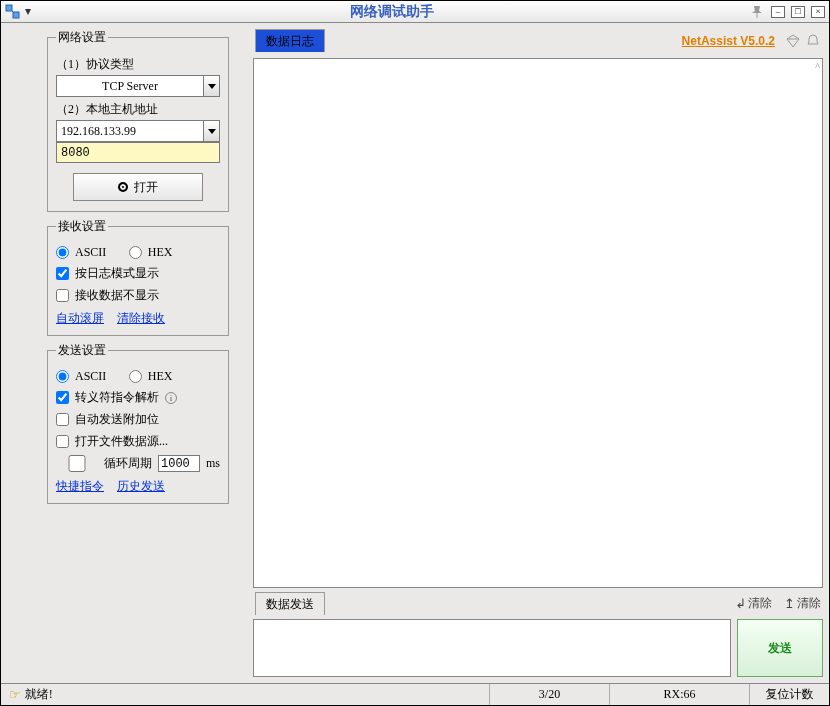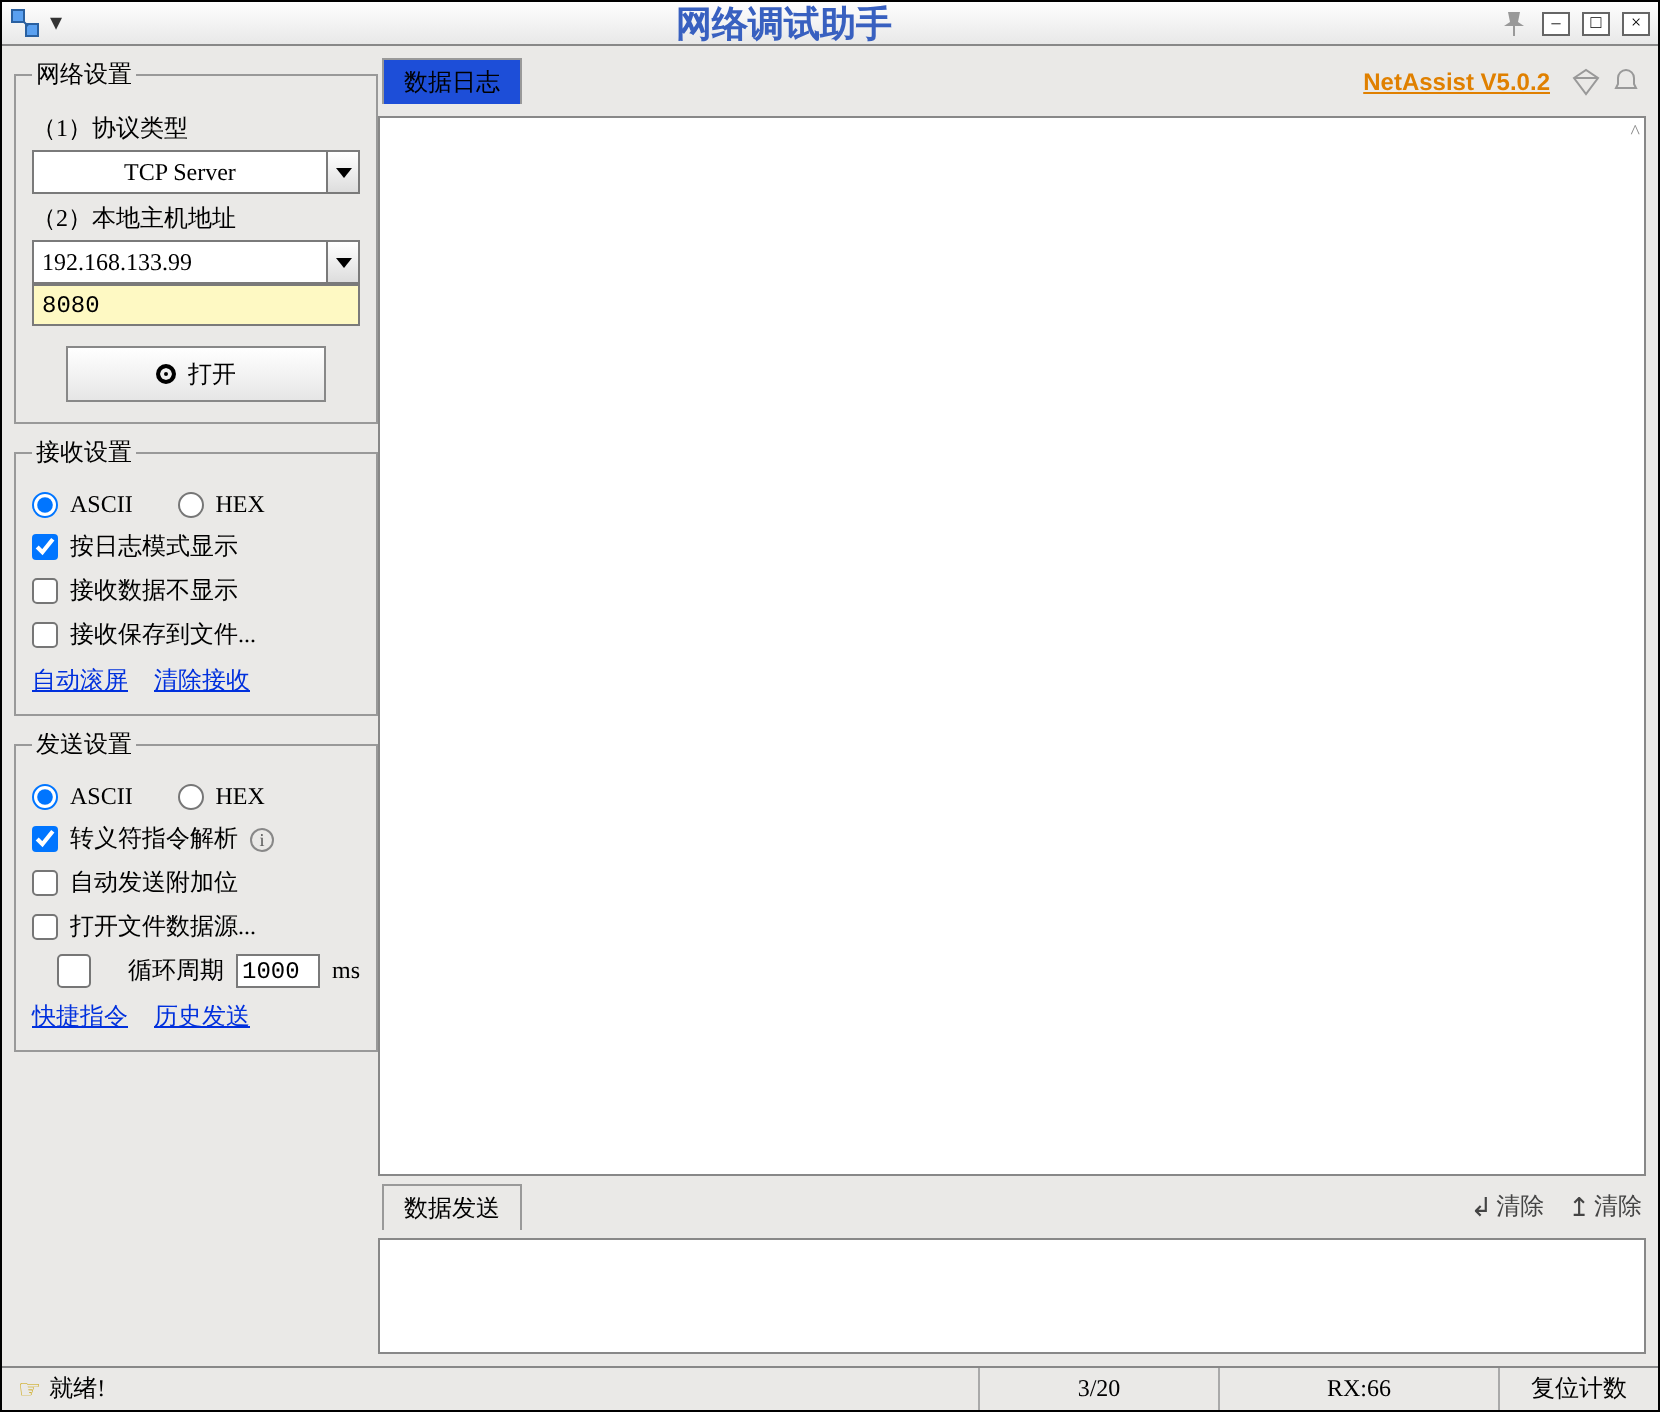--- a/index.html
+++ b/index.html
@@ -1,25 +1,25 @@
 <!DOCTYPE html>
 <html><head>
 <meta charset="utf-8">
 <style>
 * { box-sizing: border-box; font-family: "SimSun", "宋体", serif; font-size: 12px; }
 body { margin: 0; background: #eae9e7; width: 830px; height: 706px; border: 1px solid #000; display: flex; flex-direction: column; }
 .titlebar { height: 22px; background: linear-gradient(#fefefe, #e8e8e8); border-bottom: 1px solid #888; display: flex; align-items: center; padding: 0 4px; }
 .titlebar .appicon { width: 16px; height: 16px; margin-right: 2px; }
 .titlebar .drop { width: 10px; margin-left: 2px; color: #333; }
-.titlebar .title { flex: 1; text-align: center; color: #3860c0; font-weight: bold; font-size: 18px; }
+.titlebar .title { flex: 1; text-align: center; color: #3860c0; font-weight: bold; font-size: 14px; }
 .titlebar .winbtns { display: flex; gap: 6px; align-items: center; }
 .titlebar .winbtn { width: 14px; height: 12px; border: 1px solid #666; background: #fff; display: flex; align-items: center; justify-content: center; font-size: 9px; line-height: 1; cursor: default; }
 .pin-icon { width: 16px; height: 16px; margin-right: 6px; }
 
-.body-row { flex: 1; display: flex; padding: 6px; gap: 0; min-height: 0; }
+.body-row { flex: 1; display: flex; padding: 6px; gap: 24px; min-height: 0; margin-left: 40px; }
 .left-col { width: 182px; display: flex; flex-direction: column; gap: 6px; }
 .right-col { flex: 1; display: flex; flex-direction: column; gap: 4px; min-width: 0; }
 
 fieldset.group { border: 1px solid #999; background: #eae9e7; margin: 0; padding: 6px 8px 8px; }
 fieldset.group > legend { padding: 0 2px; color: #000; }
 
 .lbl { margin: 4px 0 2px; }
 .combo { width: 100%; height: 22px; background: #fff; border: 1px solid #7a7a7a; display: flex; align-items: center; font-family: "Courier New", monospace; }
 .combo .val { flex: 1; padding: 0 4px; white-space: nowrap; overflow: hidden; }
 .combo .arrow { width: 16px; height: 100%; border-left: 1px solid #7a7a7a; background: linear-gradient(#fff,#ddd); display:flex; align-items:center; justify-content:center; }
@@ -118,24 +118,20 @@
         <input type="radio" style=""><span>HEX</span>
       </div>
       <div class="row-check">
           <input type="checkbox" checked="" style="">
           <span>按日志模式显示</span>
         </div>
       <div class="row-check">
           <input type="checkbox" style="">
           <span>接收数据不显示</span>
         </div>
-      <div class="row-check">
-          <input type="checkbox" style="">
-          <span>接收保存到文件...</span>
-        </div>
       <div class="inline-links">
         <a>自动滚屏</a>
         <a>清除接收</a>
       </div>
     </fieldset>
 
     <fieldset class="group">
       <legend>发送设置</legend>
       <div class="row-radio">
         <input type="radio" checked="" style=""><span>ASCII</span>
@@ -192,20 +188,23 @@
           <span class="arr">↲</span>
           <span>清除</span>
         </div>
       <div class="clr">
           <span class="arr">↥</span>
           <span>清除</span>
         </div>
     </div>
     <div class="send-row">
       <div class="send-input"></div>
+      <div class="send-btn">
+          <span>发送</span>
+        </div>
     </div>
   </div>
 </div>
 
 <div class="statusbar">
   <div class="ready">
     <span class="y">☞</span>
     <span>就绪!</span>
   </div>
   <div class="grow"></div>

